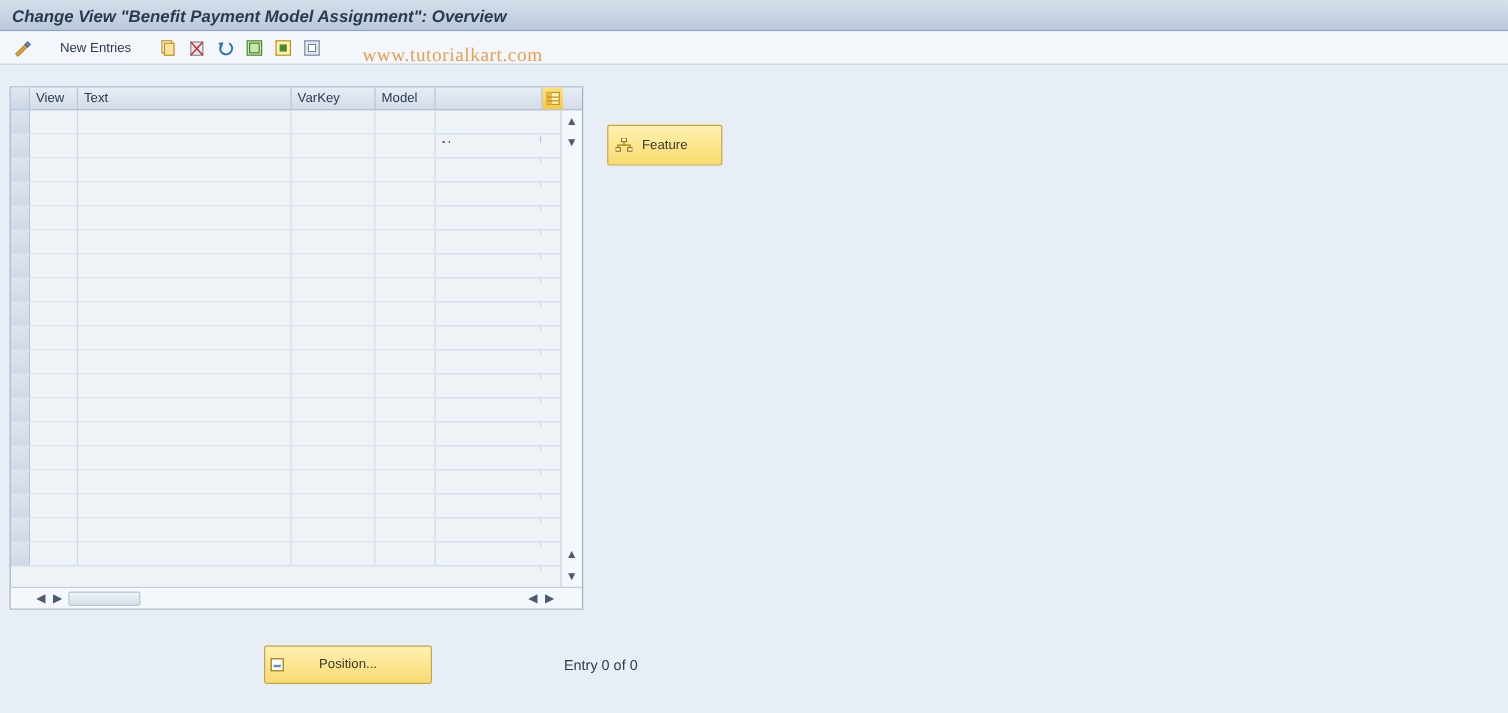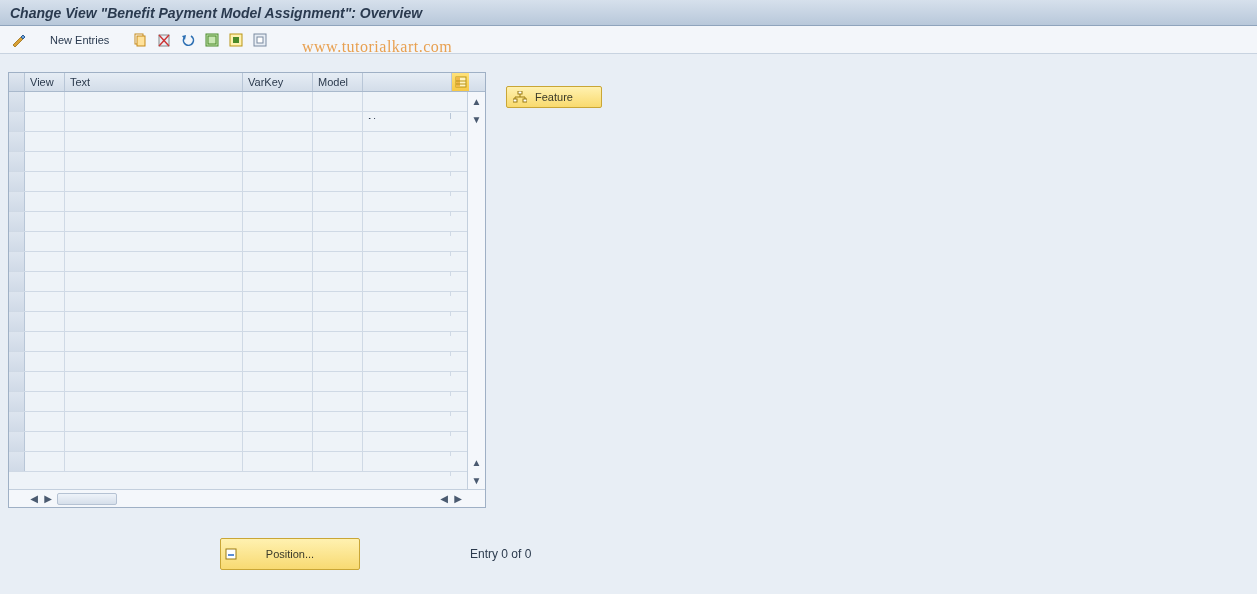--- a/index.html
+++ b/index.html
@@ -165,22 +165,22 @@
     .hscroll .thumb {
       width: 60px; height: 12px;
       background: linear-gradient(#eef3f9,#d6dfea);
       border: 1px solid #b5c2d3;
       border-radius: 2px;
       margin: 0 2px;
       cursor:pointer;
     }
     .hscroll .track { flex:1; }
     .feature-btn {
-      margin-top: 14px;
-      height: 22px;
+      margin-top: 32px;
+      height: 34px;
       width: 96px;
       background: linear-gradient(#fff1b0,#f9da6e);
       border: 1px solid #c9a636;
       border-radius: 2px;
       display:flex;
       align-items:center;
       gap:8px;
       padding: 0 6px;
       cursor:pointer;
       color:#3a3a2a;

